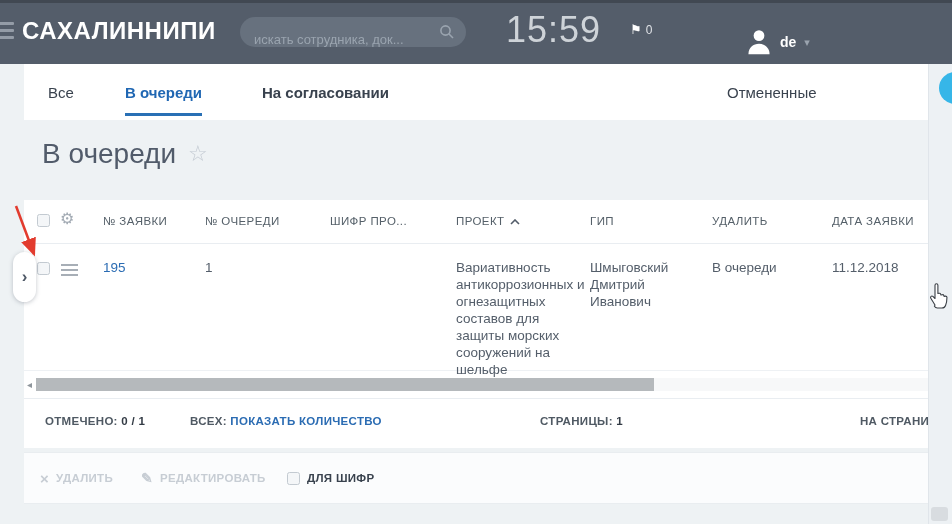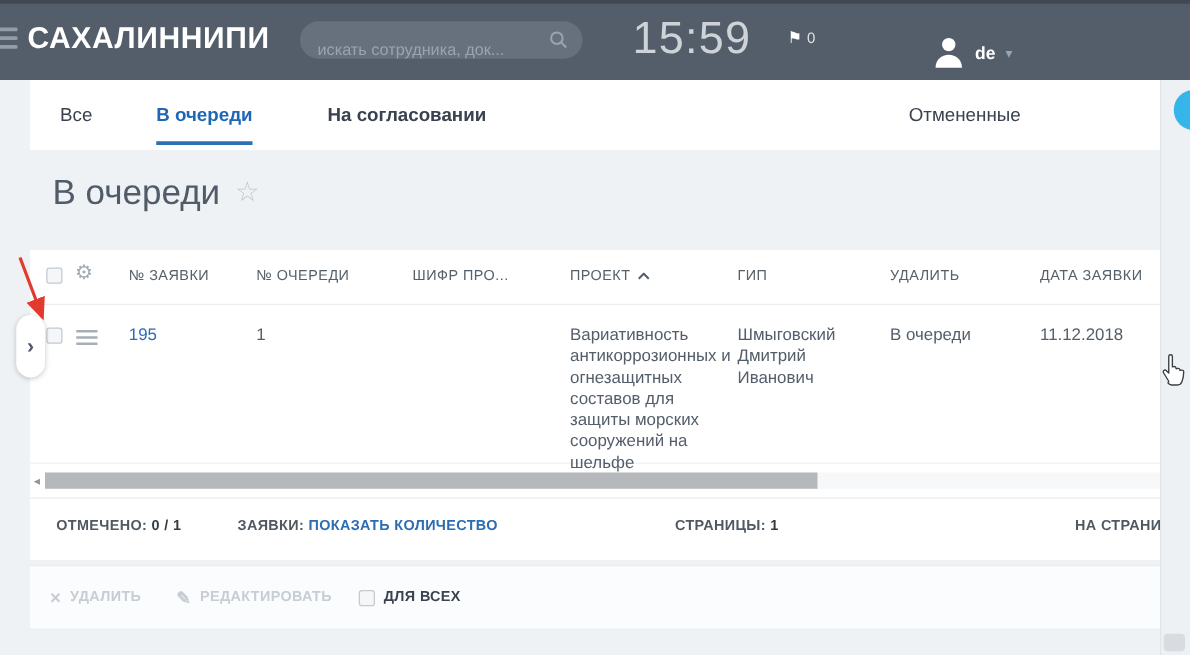--- a/index.html
+++ b/index.html
@@ -183,21 +183,21 @@
         <div class="hs-thumb"></div>
       </div>
     </div>
 
     <div class="g-foot">
       <div class="f-item f-checked">
         <span>ОТМЕЧЕНО:</span>
         <span class="val">0 / 1</span>
       </div>
       <div class="f-item f-total">
-        <span>ЗАЯВКИ:</span>
+        <span>ВСЕХ:</span>
         <span class="flink">ПОКАЗАТЬ КОЛИЧЕСТВО</span>
       </div>
       <div class="f-item f-pages">
         <span>СТРАНИЦЫ:</span>
         <span class="val">1</span>
       </div>
       <div class="f-item f-perpage">НА СТРАНИЦ</div>
     </div>
 
   </div>
@@ -206,21 +206,21 @@
     <div class="act act-delete disabled">
       <span class="ic">×</span>
       <span>УДАЛИТЬ</span>
     </div>
     <div class="act act-edit disabled">
       <span class="ic ic-pencil">✎</span>
       <span>РЕДАКТИРОВАТЬ</span>
     </div>
     <div class="act act-forall">
       <span class="cb"></span>
-      <span>ДЛЯ ВСЕХ</span>
+      <span>ДЛЯ ШИФР</span>
     </div>
   </div>
 
   <div class="right-strip"></div>
   <div class="help-circle"></div>
   <div class="corner-thumb"></div>
 
   <div class="expand-pill">
     <span>›</span>
   </div>

